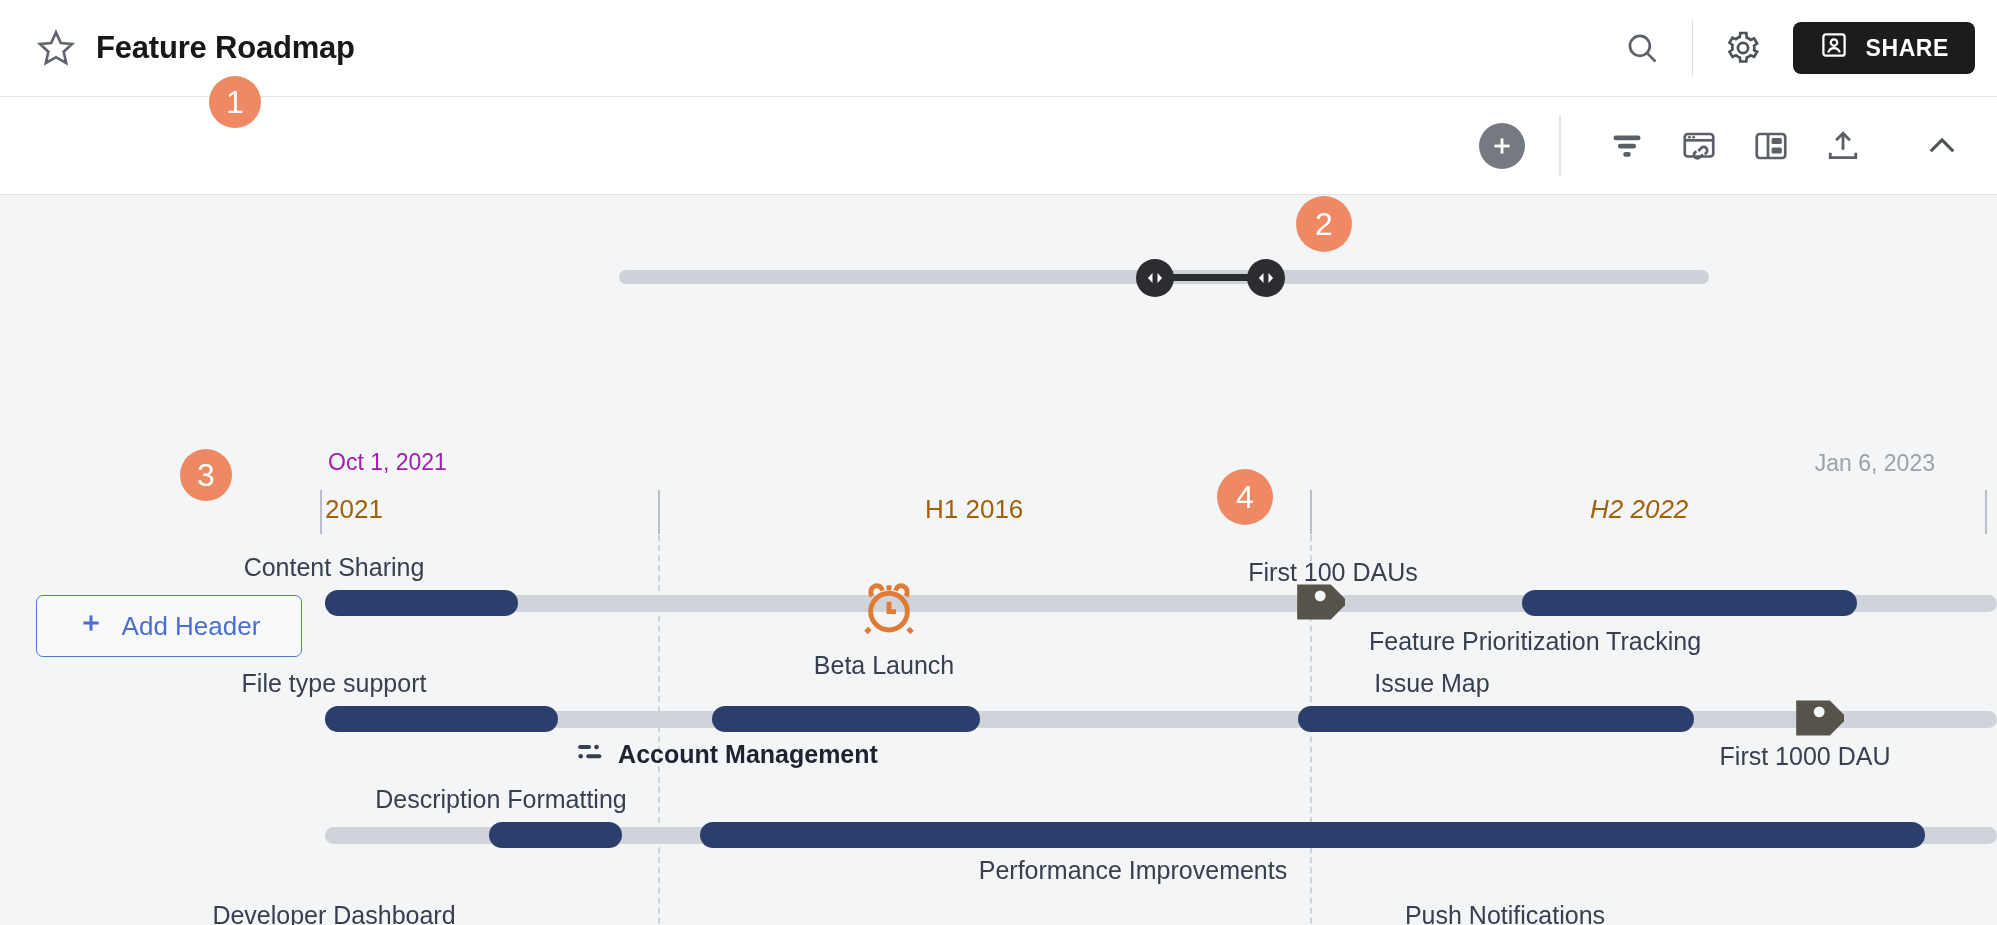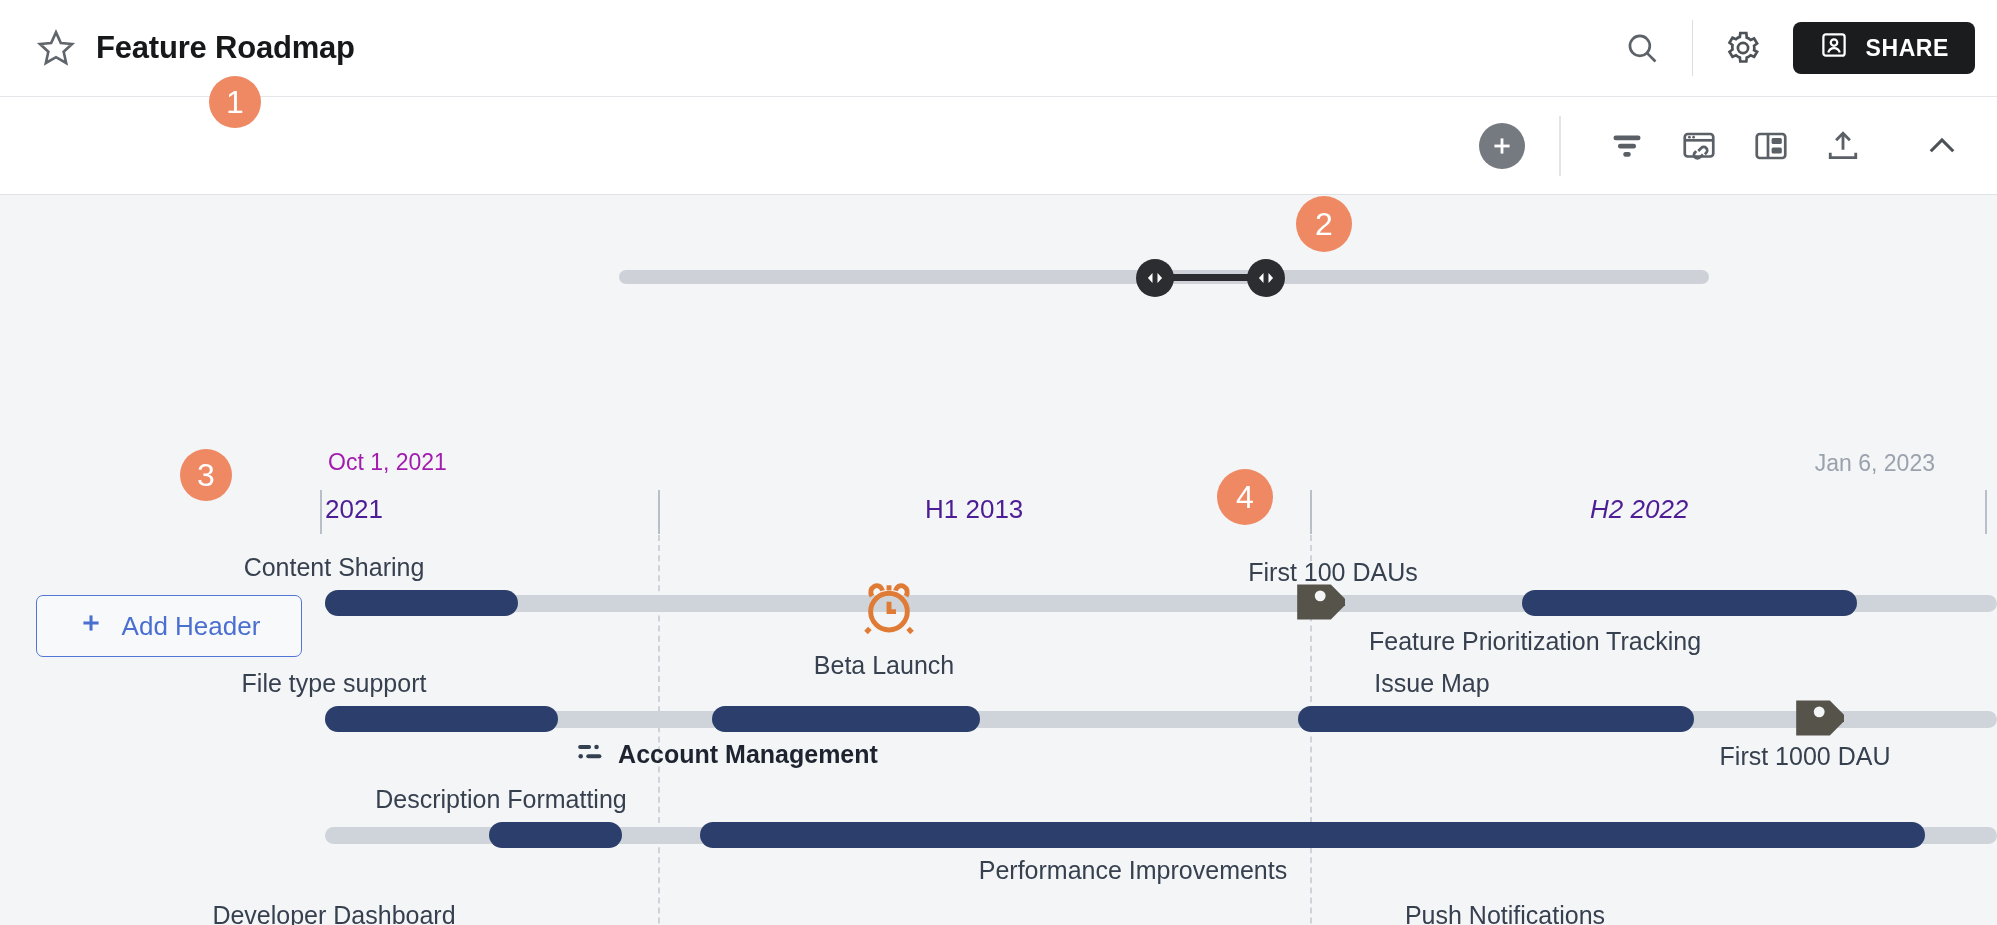--- a/index.html
+++ b/index.html
@@ -46,21 +46,21 @@
   .scrub-handle { position:absolute; top:0px; width:38px; height:38px; border-radius:50%;
     background:#2b2d30; display:flex; align-items:center; justify-content:center;
     cursor:ew-resize; }
   .scrub-handle.left { left:1136px; }
   .scrub-handle.right { left:1247px; }
 
   .date-left { position:absolute; left:328px; top:254px; font-size:23px; color:#a21caf; }
   .date-right { position:absolute; right:62px; top:255px; font-size:23px; color:#9aa2ad; }
 
   .period-row { position:absolute; left:0; top:295px; width:100%; height:52px; }
-  .period-lbl { position:absolute; font-size:26px; color:#4c1d95; top:4px; }
+  .period-lbl { position:absolute; font-size:26px; color:#a16207; top:4px; }
   .period-tick { position:absolute; top:0; width:2px; height:44px; background:#b9bfc8; }
 
   .grid-line { position:absolute; top:340px; width:2px; height:590px;
     border-left:2px dashed #ced3da; }
 
   .add-header-btn { position:absolute; left:36px; top:400px; width:266px; height:62px;
     border:1.5px solid #5176d6; border-radius:7px; background:#f8f9fb;
     display:flex; align-items:center; justify-content:center; gap:18px;
     color:#4a6fd1; font-size:26px; cursor:pointer; }
   .track { position:absolute; height:17px; background:#ced4da; border-radius:9px; }
@@ -184,21 +184,21 @@
       </svg>
     </div>
   </div>
 
   <div class="date-left">Oct 1, 2021</div>
   <div class="date-right">Jan 6, 2023</div>
 
   <div class="period-row" id="period-row">
       <div class="period-lbl" style="left: 325px;">2021</div>
       <div class="period-tick" style="left: 320px;"></div>
-      <div class="period-lbl" style="left: 925px;">H1 2013</div>
+      <div class="period-lbl" style="left: 925px;">H1 2016</div>
       <div class="period-tick" style="left: 658px;"></div>
       <div class="period-lbl" style="left: 1590px; font-style: italic;">H2 2022</div>
       <div class="period-tick" style="left: 1310px;"></div>
       <div class="period-tick" style="left: 1985px;"></div>
     </div>
   <div id="grid-lines">
       <div class="grid-line" style="left: 658px;"></div>
       <div class="grid-line" style="left: 1310px;"></div>
     </div>
 

